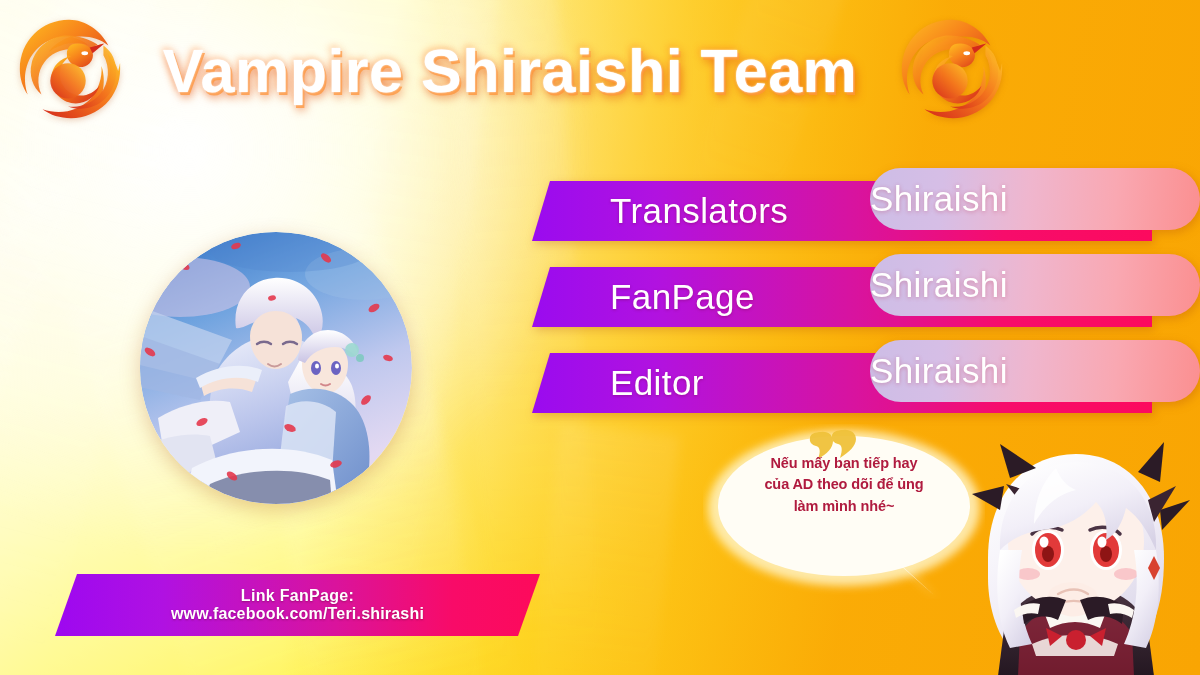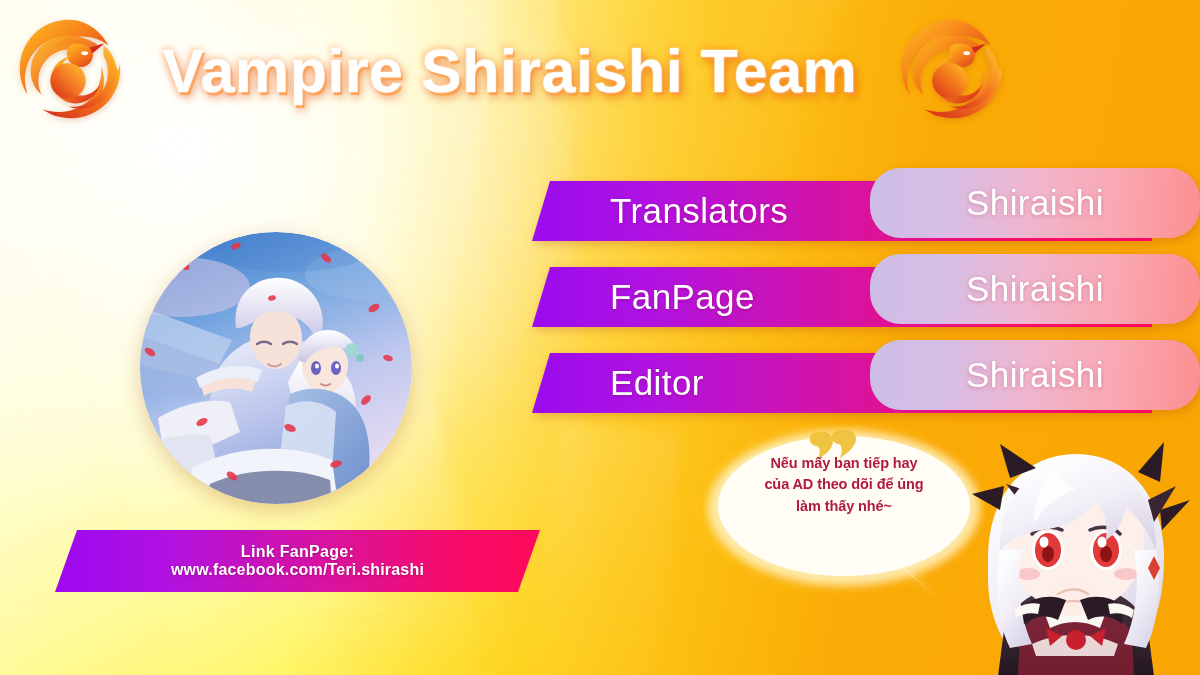--- a/index.html
+++ b/index.html
@@ -103,24 +103,24 @@
   .role-label{
     color:#FFFFFF;
     font-size:35px;
     font-weight:400;
     letter-spacing:.4px;
     margin-left:78px;
     text-shadow:0 1px 3px rgba(120,0,70,.40);
   }
   .name-pill{
     position:absolute; right:0; top:0;
-    width:330px; height:70px;
+    width:330px; height:62px;
     border-radius:31px;
     background:linear-gradient(95deg,#CDBDE6 0%,#D6BEE6 22%,#EFB6CE 48%,#F9A8B2 74%,#FB8F90 100%);
-    display:flex; align-items:center; justify-content:center;
+    display:flex; align-items:center; 
   }
   .name-label{
     color:#FFFFFF;
     font-size:35px;
     font-weight:400;
     letter-spacing:.4px;
     text-shadow:0 1px 4px rgba(190,70,100,.45);
   }
 
   
@@ -128,21 +128,21 @@
     position:absolute; left:140px; top:232px;
     width:272px; height:272px;
     border-radius:50%;
     overflow:hidden;
     box-shadow:0 6px 20px rgba(170,80,10,.28);
   }
   .art-circle svg{ width:100%; height:100%; display:block; }
 
   
   .fanpage{
-    position:absolute; left:55px; top:530px;
+    position:absolute; left:55px; top:574px;
     width:485px; height:62px;
     background:linear-gradient(90deg,#9D08F0 0%,#B011E2 22%,#DA139C 58%,#F80B68 82%,#FD0A5B 100%);
     clip-path:polygon(22px 0, 100% 0, calc(100% - 22px) 100%, 0 100%);
     display:flex; flex-direction:column; align-items:center; justify-content:center;
     filter:drop-shadow(2px 3px 5px rgba(160,50,10,.25));
   }
   .fanpage-title{
     color:#FFFFFF; font-size:16px; font-weight:bold; letter-spacing:.3px;
     text-shadow:0 1px 2px rgba(110,0,60,.5);
   }
@@ -387,21 +387,21 @@
       <path d="M188 132 L232 172 L196 140 Z" fill="#FFFDF5"></path>
 
       <g fill="#F0C23A" opacity=".95">
         <path d="M118 8c7-1 12 3 12 9 0 7-6 13-15 18 3-8 2-12-2-13-4-1-7-4-6-8 0-4 5-6 11-6z"></path>
         <path d="M140 6c7-1 13 3 13 9 0 7-7 13-16 19 3-9 2-13-2-14-4-1-7-4-6-8 0-4 5-6 11-6z"></path>
       </g>
     </svg>
     <div class="bubble-text">
       <span>Nếu mấy bạn tiếp hay</span>
       <span>của AD theo dõi để ủng</span>
-      <span>làm thấy nhé~</span>
+      <span>làm mình nhé~</span>
     </div>
   </div>
 
   <div class="chibi">
     <svg viewBox="0 0 252 237">
       <defs>
         <linearGradient id="hairC" x1=".2" y1="0" x2=".8" y2="1">
           <stop offset="0" stop-color="#FFFFFF"></stop>
           <stop offset=".5" stop-color="#F2EFF8"></stop>
           <stop offset="1" stop-color="#D7D2E6"></stop>

